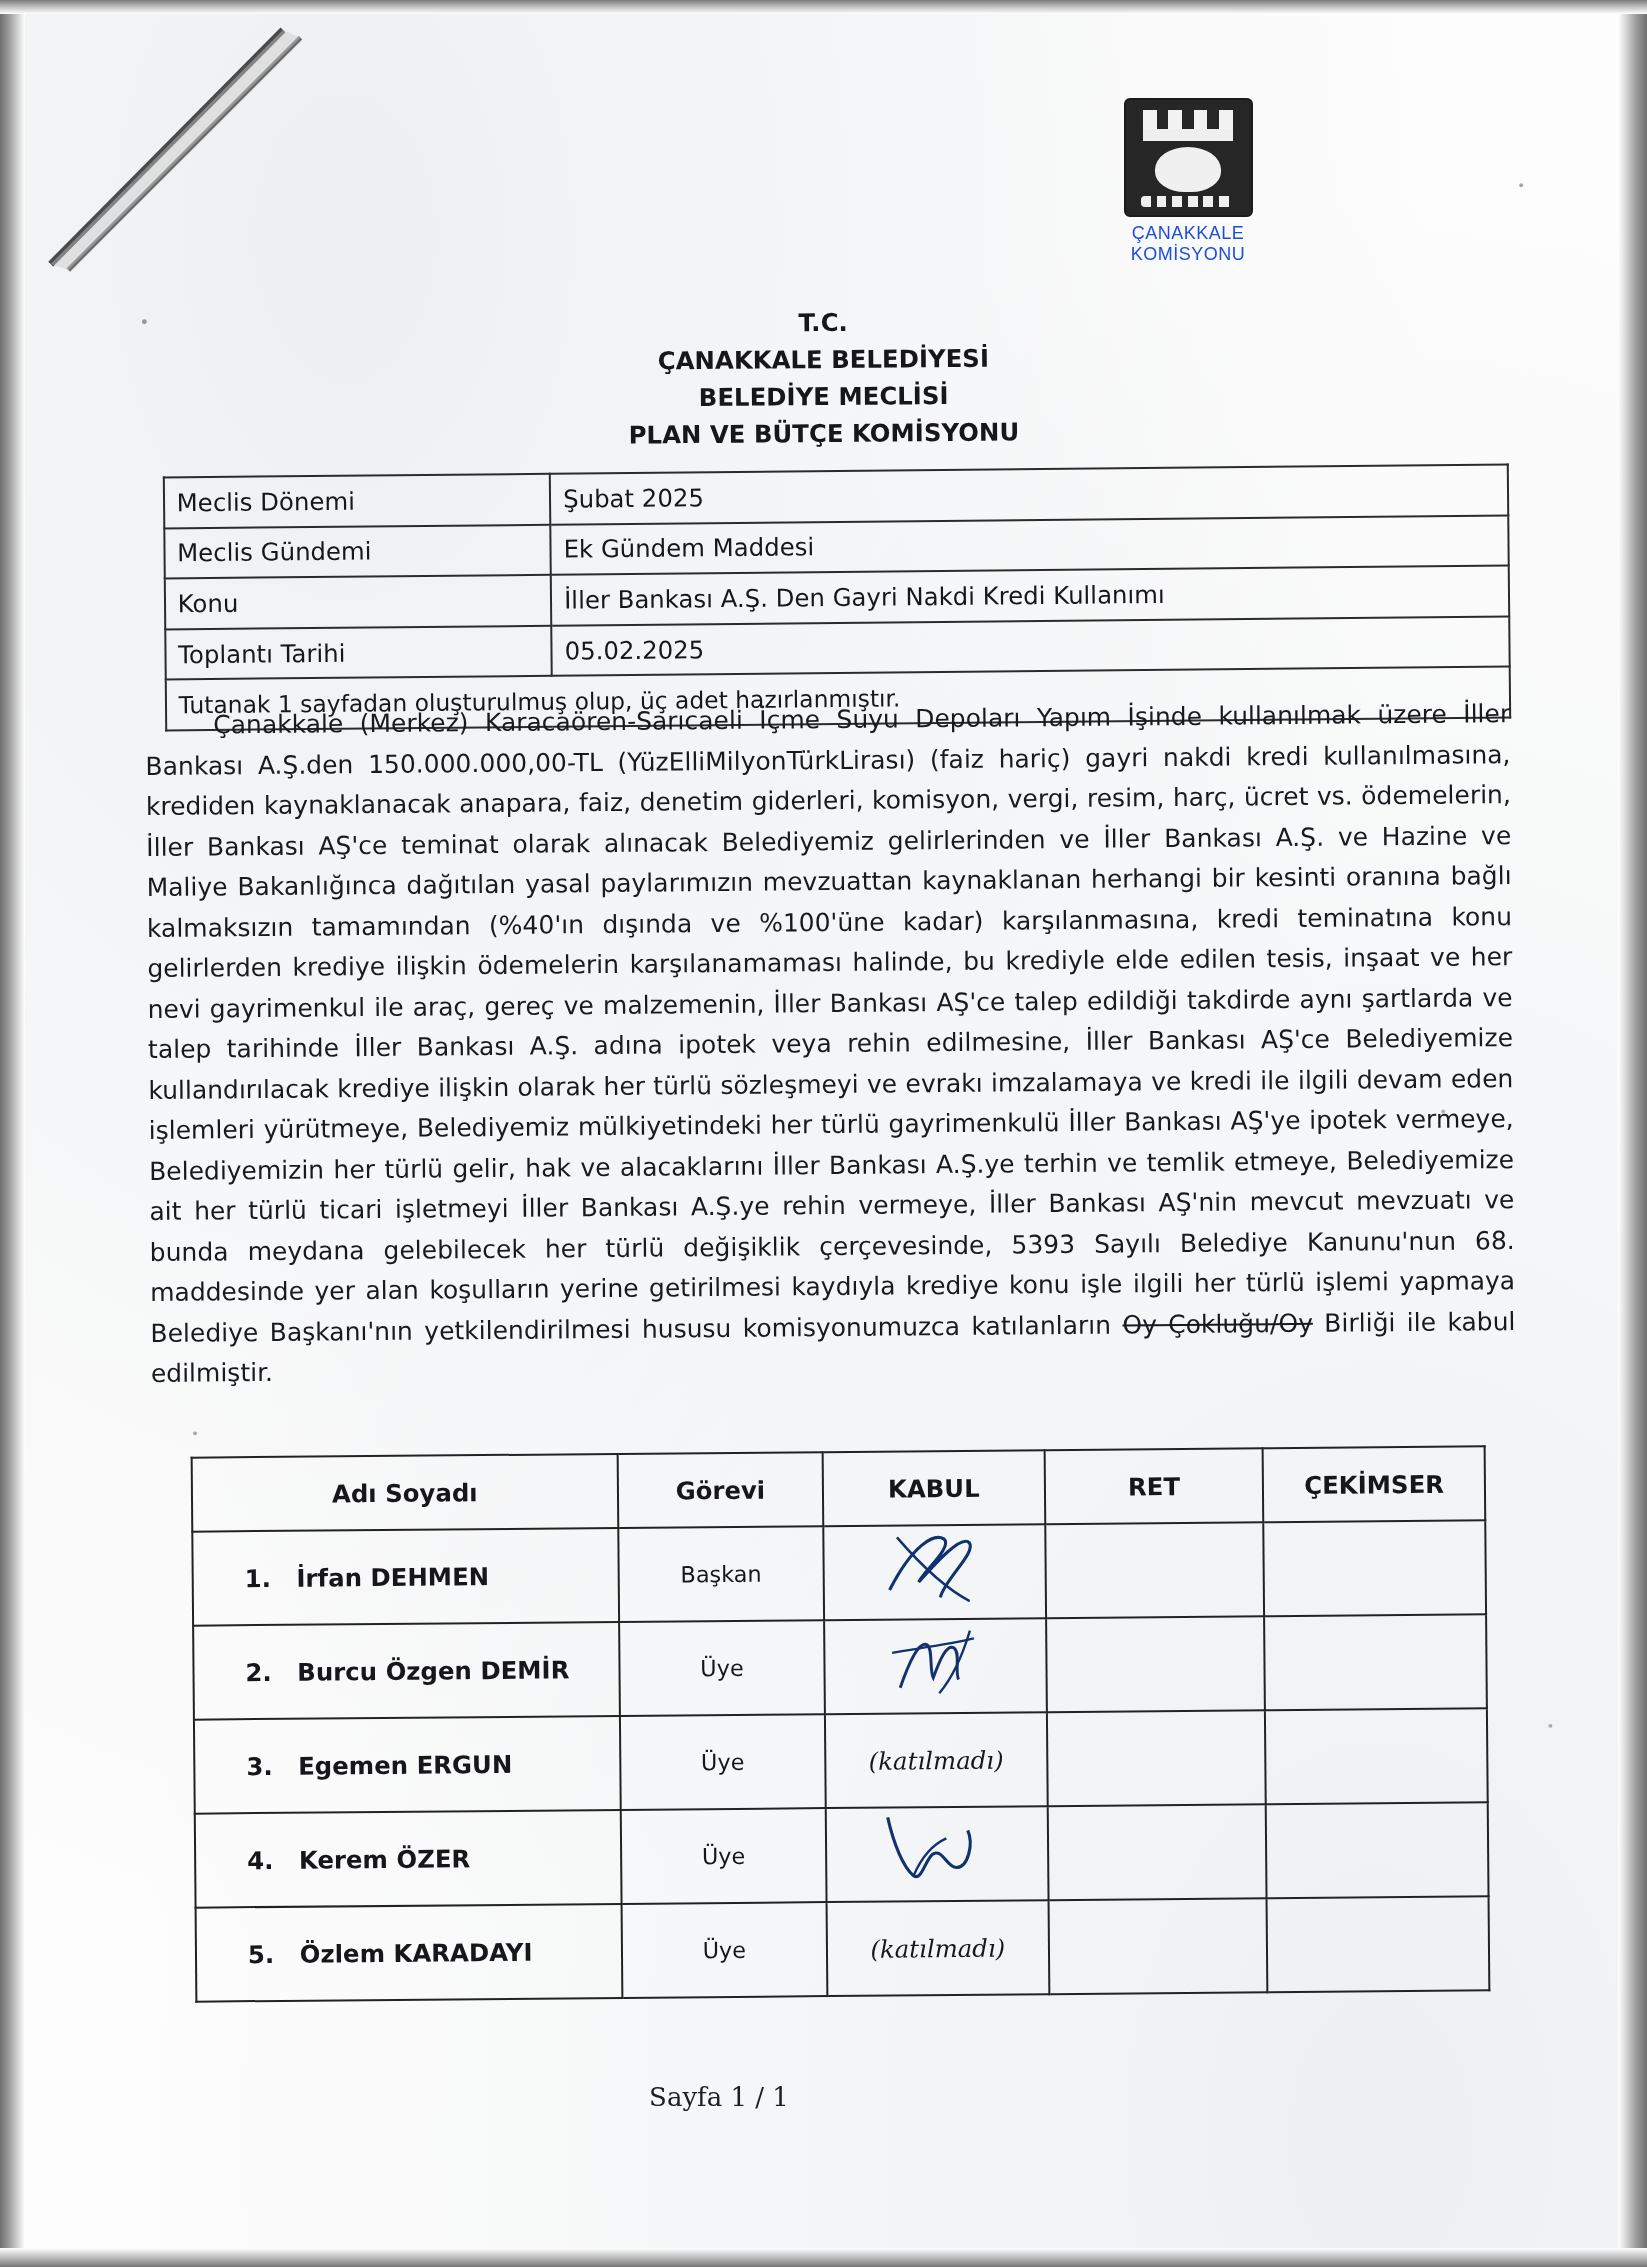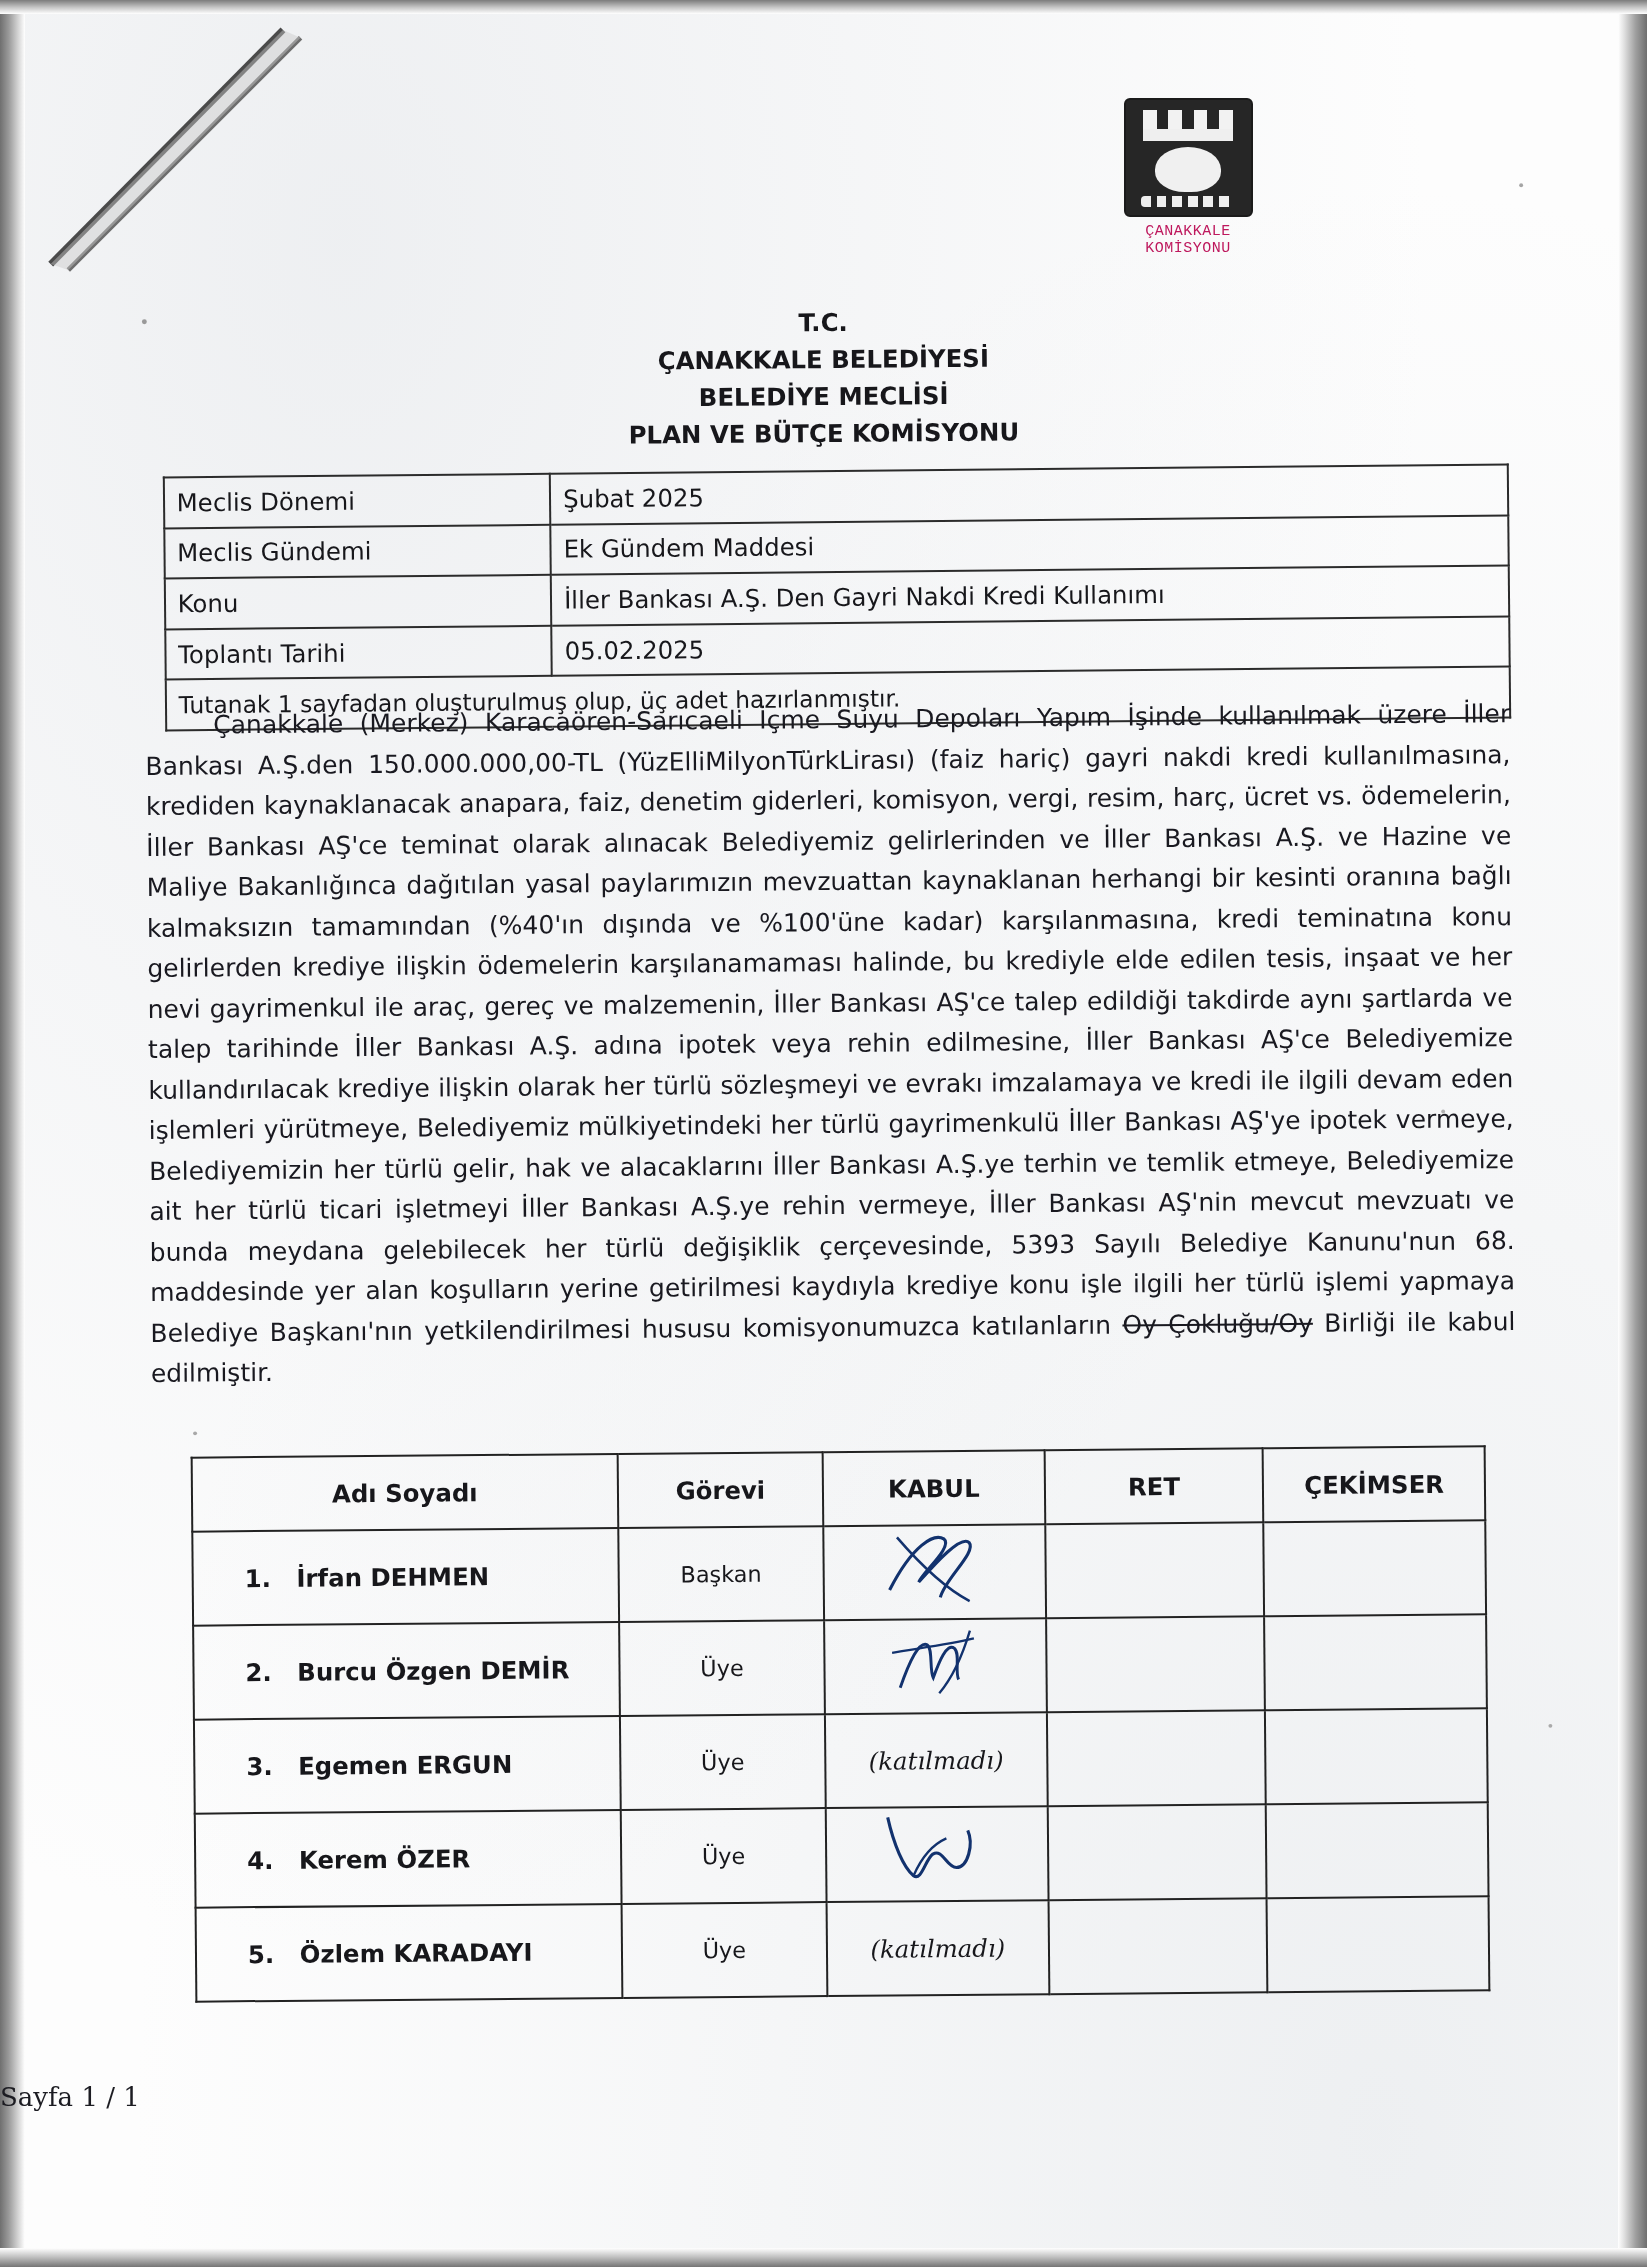--- a/index.html
+++ b/index.html
@@ -104,26 +104,26 @@
     background: #f0f0f0;
   }
   .crest .wave {
     position: absolute;
     left: 15.6px; bottom: 7.8px;
     width: 94px; height: 11.7px;
     background: repeating-linear-gradient(to right, #efefef 0 9.8px, #262626 9.8px 15.6px);
     border-radius: 3.9px;
   }
   .logo-caption {
-    font-size: 15px;
+    font-size: 18px;
     letter-spacing: 0.5px;
     line-height: 1.15;
     margin-top: 5.9px;
-    color: #be185d;
-    font-family: Liberation Mono, monospace;
+    color: #1d4ed8;
+    font-family: Liberation Sans, sans-serif;
   }
 
   .doc-title {
     position: absolute;
     left: 0;
     top: 304px;
     width: 1647px;
     text-align: center;
     font-weight: bold;
     font-size: 24.4px;
@@ -216,21 +216,21 @@
     width: 117px; height: 57px;
     position: relative;
   }
   .scribble svg { position: absolute; left: 0; top: -11.7px; }
 
   .footer {
     position: absolute;
     left: 0;
     top: 2082px;
     width: 1438px;
-    text-align: left;
+    text-align: center;
     font-family: "DejaVu Serif", serif;
     font-size: 26px;
     color: #1c1c22;
   }
   .spots { position: absolute; left:0; top:0; width:1647px; height:2267px; pointer-events:none; }
 </style>
 </head>
 <body>
 
 <div id="page">

